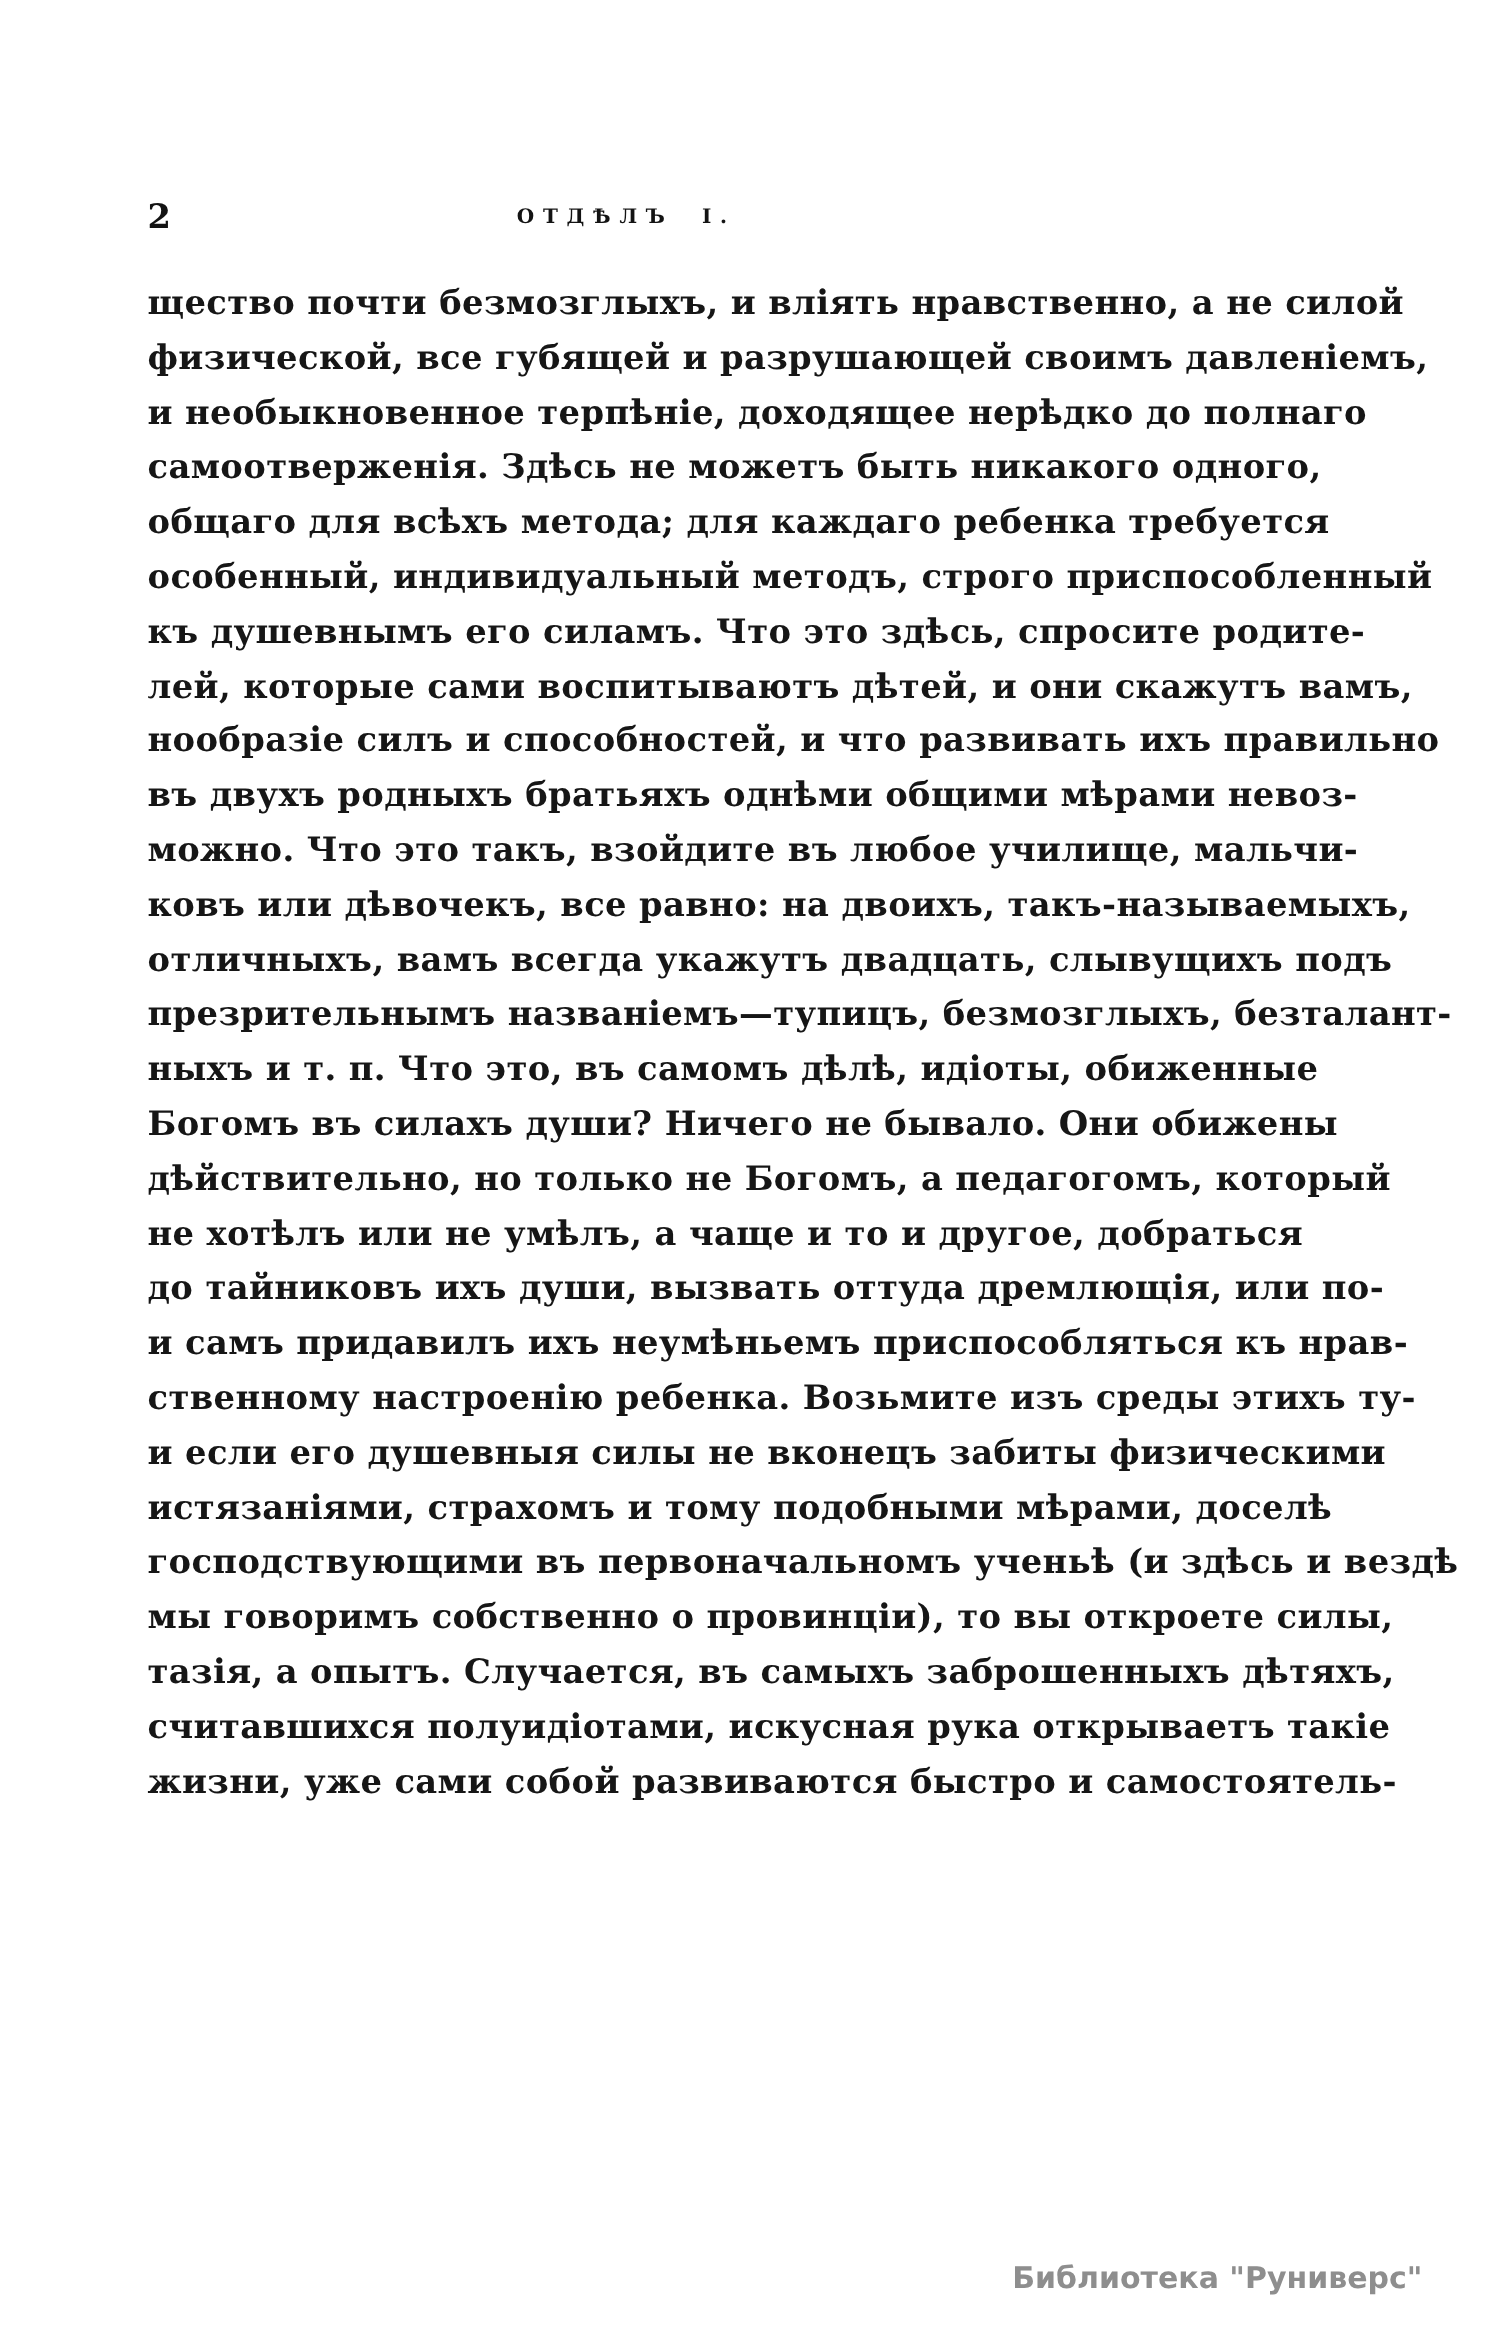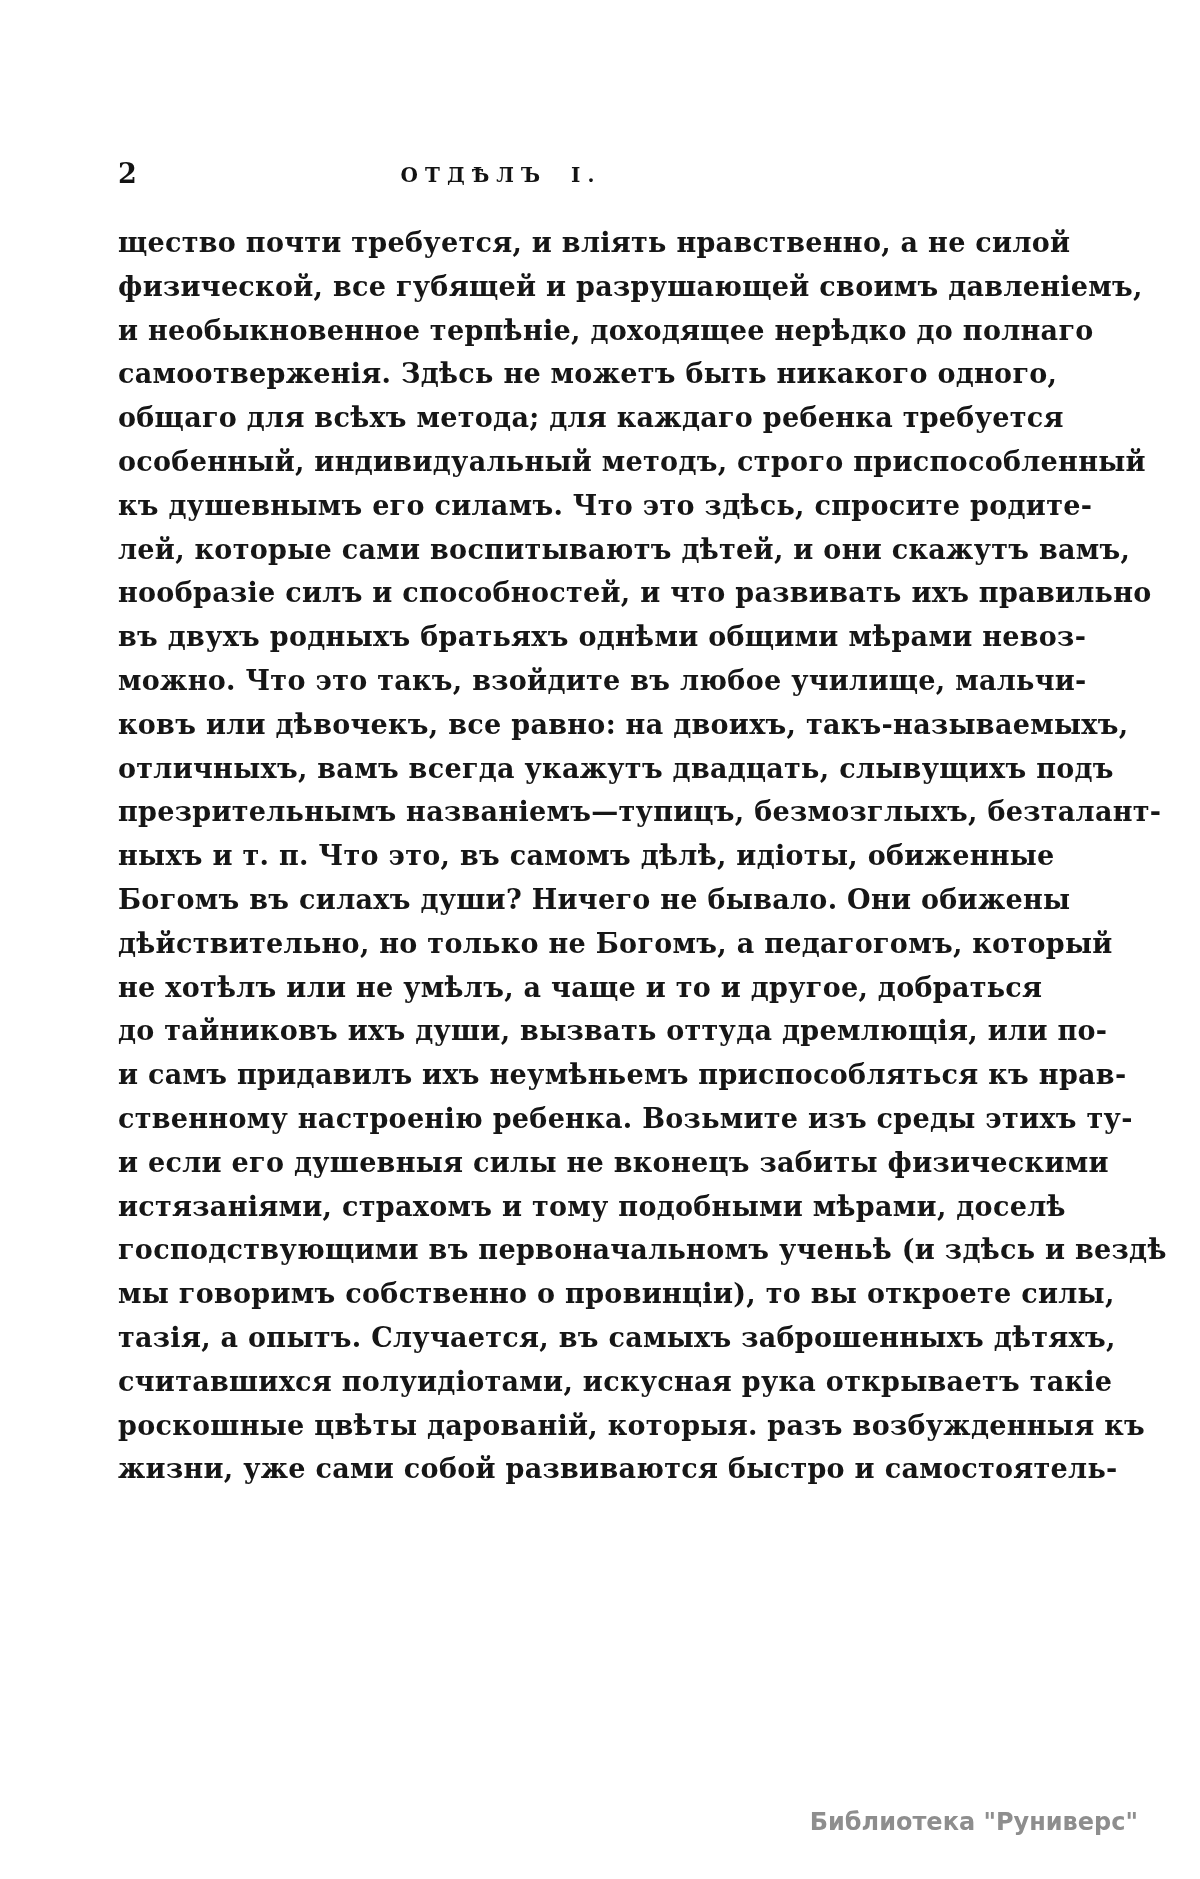--- a/index.html
+++ b/index.html
@@ -23,21 +23,21 @@
     font-size: 27px;
     font-weight: bold;
     color: #131313;
   }
   .section-title {
     position: absolute;
     left: 118px;
     top: 163px;
     width: 766px;
     text-align: center;
-    font-size: 20px;
+    font-size: 16px;
     font-weight: bold;
     letter-spacing: 7px;
     word-spacing: 10px;
     color: #131313;
   }
   .body-text {
     position: absolute;
     left: 118px;
     top: 221px;
     width: 766px;
@@ -71,21 +71,21 @@
 </style>
 </head>
 <body>
 
 <div class="page">
 
   <span class="pagenum">2</span>
   <span class="section-title">ОТДѢЛЪ I.</span>
 
   <div class="body-text">
-    <div class="ln">щество почти требуется, и вліять нравственно, а не силой</div>
+    <div class="ln">щество почти безмозглыхъ, и вліять нравственно, а не силой</div>
     <div class="ln">физической, все губящей и разрушающей своимъ давленіемъ,</div>
     <div class="ln">и необыкновенное терпѣніе, доходящее нерѣдко до полнаго</div>
     <div class="ln">самоотверженія. Здѣсь не можетъ быть никакого одного,</div>
     <div class="ln">общаго для всѣхъ метода; для каждаго ребенка требуется</div>
     <div class="ln">особенный, индивидуальный методъ, строго приспособленный</div>
     <div class="ln">къ душевнымъ его силамъ. Что это здѣсь, спросите родите-</div>
     <div class="ln">лей, которые сами воспитываютъ дѣтей, и они скажутъ вамъ,</div>
     <div class="ln">нообразіе силъ и способностей, и что развивать ихъ правильно</div>
     <div class="ln">въ двухъ родныхъ братьяхъ однѣми общими мѣрами невоз-</div>
     <div class="ln">можно. Что это такъ, взойдите въ любое училище, мальчи-</div>
@@ -98,19 +98,18 @@
     <div class="ln">не хотѣлъ или не умѣлъ, а чаще и то и другое, добраться</div>
     <div class="ln">до тайниковъ ихъ души, вызвать оттуда дремлющія, или по-</div>
     <div class="ln">и самъ придавилъ ихъ неумѣньемъ приспособляться къ нрав-</div>
     <div class="ln">ственному настроенію ребенка. Возьмите изъ среды этихъ ту-</div>
     <div class="ln">и если его душевныя силы не вконецъ забиты физическими</div>
     <div class="ln">истязаніями, страхомъ и тому подобными мѣрами, доселѣ</div>
     <div class="ln">господствующими въ первоначальномъ ученьѣ (и здѣсь и вездѣ</div>
     <div class="ln">мы говоримъ собственно о провинціи), то вы откроете силы,</div>
     <div class="ln">тазія, а опытъ. Случается, въ самыхъ заброшенныхъ дѣтяхъ,</div>
     <div class="ln">считавшихся полуидіотами, искусная рука открываетъ такіе</div>
-    <div class="ln">роскошные цвѣты дарованій, которыя. разъ возбужденныя къ</div>
     <div class="ln">жизни, уже сами собой развиваются быстро и самостоятель-</div>
   </div>
 
   <div class="watermark">Библиотека "Руниверс"</div>
 
 </div>
 
 </body></html>

